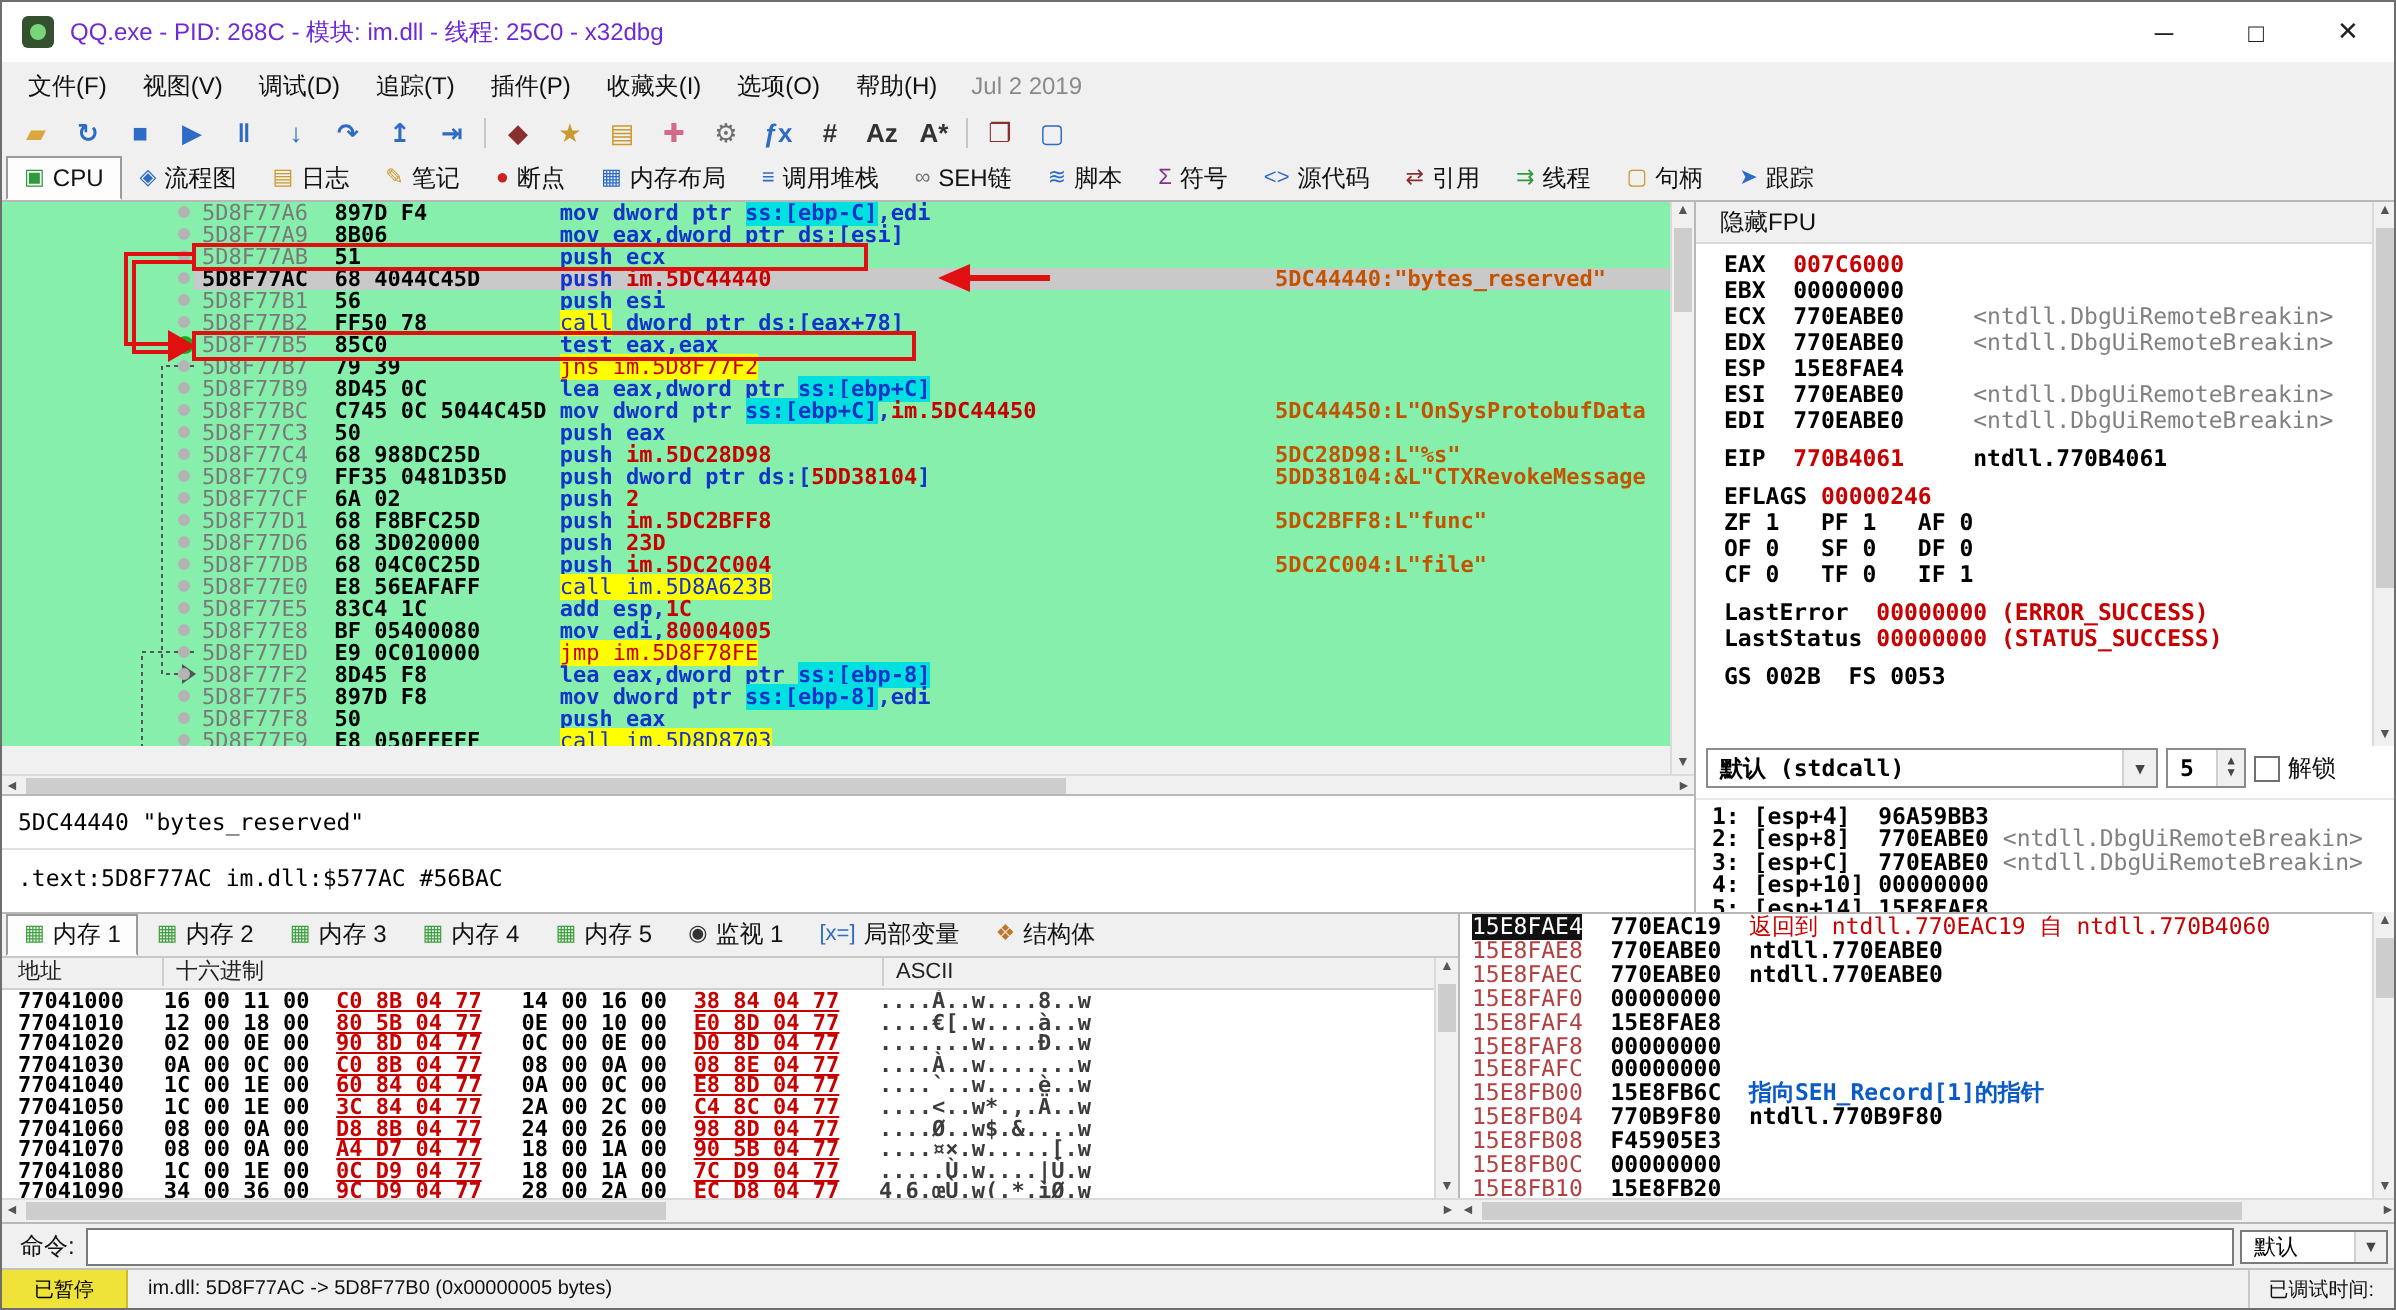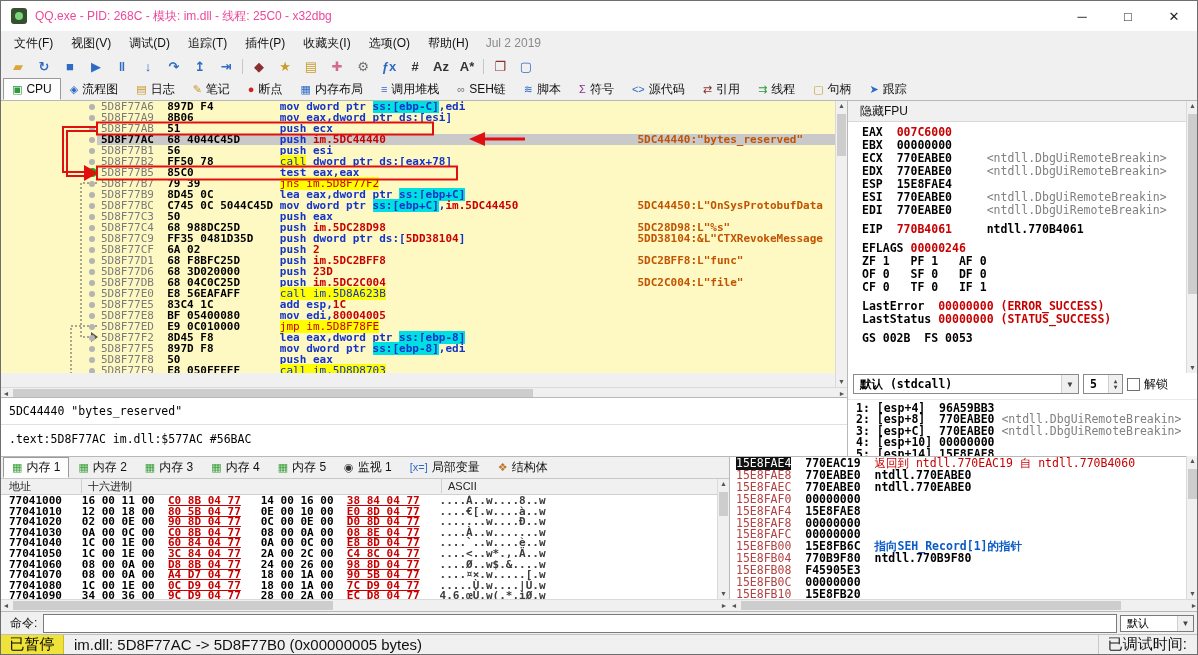--- a/index.html
+++ b/index.html
@@ -3,42 +3,42 @@
 <meta charset="utf-8">
 <style>
   html,body{margin:0;padding:0;background:#d4d4d4}
   #window{position:relative;width:1198px;height:655px;background:#f0f0f0;border:1px solid #6e6e6e;
     box-sizing:border-box;font-family:"Liberation Sans","DejaVu Sans",sans-serif;font-size:12px;overflow:hidden}
 
   
   .titlebar{position:absolute;left:0;top:0;right:0;height:30px;background:#ffffff;display:flex;align-items:center;border-bottom:1px solid #dcdcdc}
   .app-icon{width:16px;height:16px;margin:0 8px 0 10px;background:#34502f;border-radius:3px;position:relative;flex:0 0 auto}
   .app-icon::after{content:"";position:absolute;left:4px;top:4px;width:8px;height:8px;border-radius:50%;background:#7ad47a}
-  .title{color:#ec4899;font-size:12px;white-space:nowrap}
+  .title{color:#6d28d9;font-size:12px;white-space:nowrap}
   .winbtns{margin-left:auto;display:flex;height:100%}
   .winbtn{width:46px;display:flex;align-items:center;justify-content:center;font-size:13px;color:#222}
 
   
   .menubar{position:absolute;left:0;top:30px;right:0;height:24px;background:#f0f0f0;display:flex;align-items:center;padding-left:4px}
   .menu-item{padding:3px 9px;color:#111;white-space:nowrap}
   .build-date{color:#8a8a8a;margin-left:8px}
 
   .toolbar{position:absolute;left:0;top:54px;right:0;height:22px;background:#f0f0f0;display:flex;align-items:center;padding-left:4px;border-bottom:1px solid #dcdcdc}
   .tb-btn{width:26px;height:20px;display:flex;align-items:center;justify-content:center}
   .tb-glyph{font-size:13px;font-weight:bold;line-height:1}
   .tb-sep{width:1px;height:15px;background:#c6c6c6;margin:0 3px}
 
   .tabbar{position:absolute;left:0;top:76px;right:0;height:24px;background:#f0f0f0;display:flex;align-items:flex-end;padding-left:2px;border-bottom:1px solid #b8b8b8;box-sizing:border-box}
   .tab{display:flex;align-items:center;gap:4px;height:20px;padding:0 8px;border:1px solid transparent;color:#111;white-space:nowrap}
   .tab.sel{background:#fdfdfd;border:1px solid #9a9a9a;border-bottom-color:#fdfdfd}
   .tab-icon{font-size:11px;line-height:1}
   .tab-label{font-size:12px}
 
   
-  #disasm{position:absolute;left:0;top:100px;width:834px;height:272px;background:#fef9c3;overflow:hidden}
+  #disasm{position:absolute;left:0;top:100px;width:834px;height:272px;background:#86efac;overflow:hidden}
   #jump-svg{position:absolute;left:0;top:0;z-index:0}
   #disasm-rows{position:absolute;left:0;top:0;right:0;z-index:1}
   #anno-svg{position:absolute;left:0;top:0;z-index:2;pointer-events:none}
   .drow{white-space:pre;height:11px;line-height:11px;font-size:11px;font-family:"DejaVu Sans Mono","Liberation Mono",monospace}
   .drow.sel{background:linear-gradient(to right,rgba(0,0,0,0) 0 96px,#c9c9c9 96px)}
   .dot{display:inline-block;width:6px;height:6px;border-radius:50%;background:#b4b4b4;margin:0 6px 1px 88px;vertical-align:middle}
   .dot.bp{width:9px;height:9px;background:#17b117;margin:0 4px 1px 87px}
 
   .c-addr{color:#7a7a7a}
   .c-addrsel{color:#000;font-weight:bold}
@@ -107,21 +107,21 @@
     box-sizing:border-box;overflow:hidden;padding:1px 0 0 6px;font-family:"DejaVu Sans Mono","Liberation Mono",monospace;font-size:11.5px}
   .srow{line-height:11.9px;white-space:pre}
 
   
   #cmdbar{position:absolute;left:0;top:610px;right:0;height:23px;background:#f0f0f0;border-top:1px solid #b8b8b8;display:flex;align-items:center;padding:0 3px;box-sizing:border-box}
   .cmd-label{padding:0 6px;color:#111}
   .cmd-input{flex:1;height:17px;border:1px solid #7a7a7a;background:#fff;font-family:"DejaVu Sans Mono","Liberation Mono",monospace;font-size:11.5px;padding:0 4px;outline:none}
   .cmd-combo{width:74px;height:17px;margin-left:3px;border:1px solid #7a7a7a;background:#fff;display:flex;align-items:center;padding-left:6px;box-sizing:border-box;font-size:11px}
   .cmd-combo .combo-arrow{margin-left:auto;width:15px;height:100%;border-left:1px solid #d0d0d0;background:#f0f0f0;display:flex;align-items:center;justify-content:center;font-size:8px;color:#444}
 
-  #statusbar{position:absolute;left:0;top:633px;right:0;bottom:0;background:#f0f0f0;border-top:1px solid #c0c0c0;display:flex;align-items:center;font-size:15px}
+  #statusbar{position:absolute;left:0;top:633px;right:0;bottom:0;background:#f0f0f0;border-top:1px solid #c0c0c0;display:flex;align-items:center;font-size:10px}
   .status-badge{width:62px;height:100%;background:#efe33a;color:#000;display:flex;align-items:center;justify-content:center;border-right:1px solid #cbbd2a}
   .status-msg{padding-left:10px;color:#111}
   .status-right{margin-left:auto;height:100%;display:flex;align-items:center;padding:0 10px 0 9px;border-left:1px solid #c8c8c8;color:#111}
 </style>
 </head>
 <body>
 
 <div id="window">
 
   <div class="titlebar">

